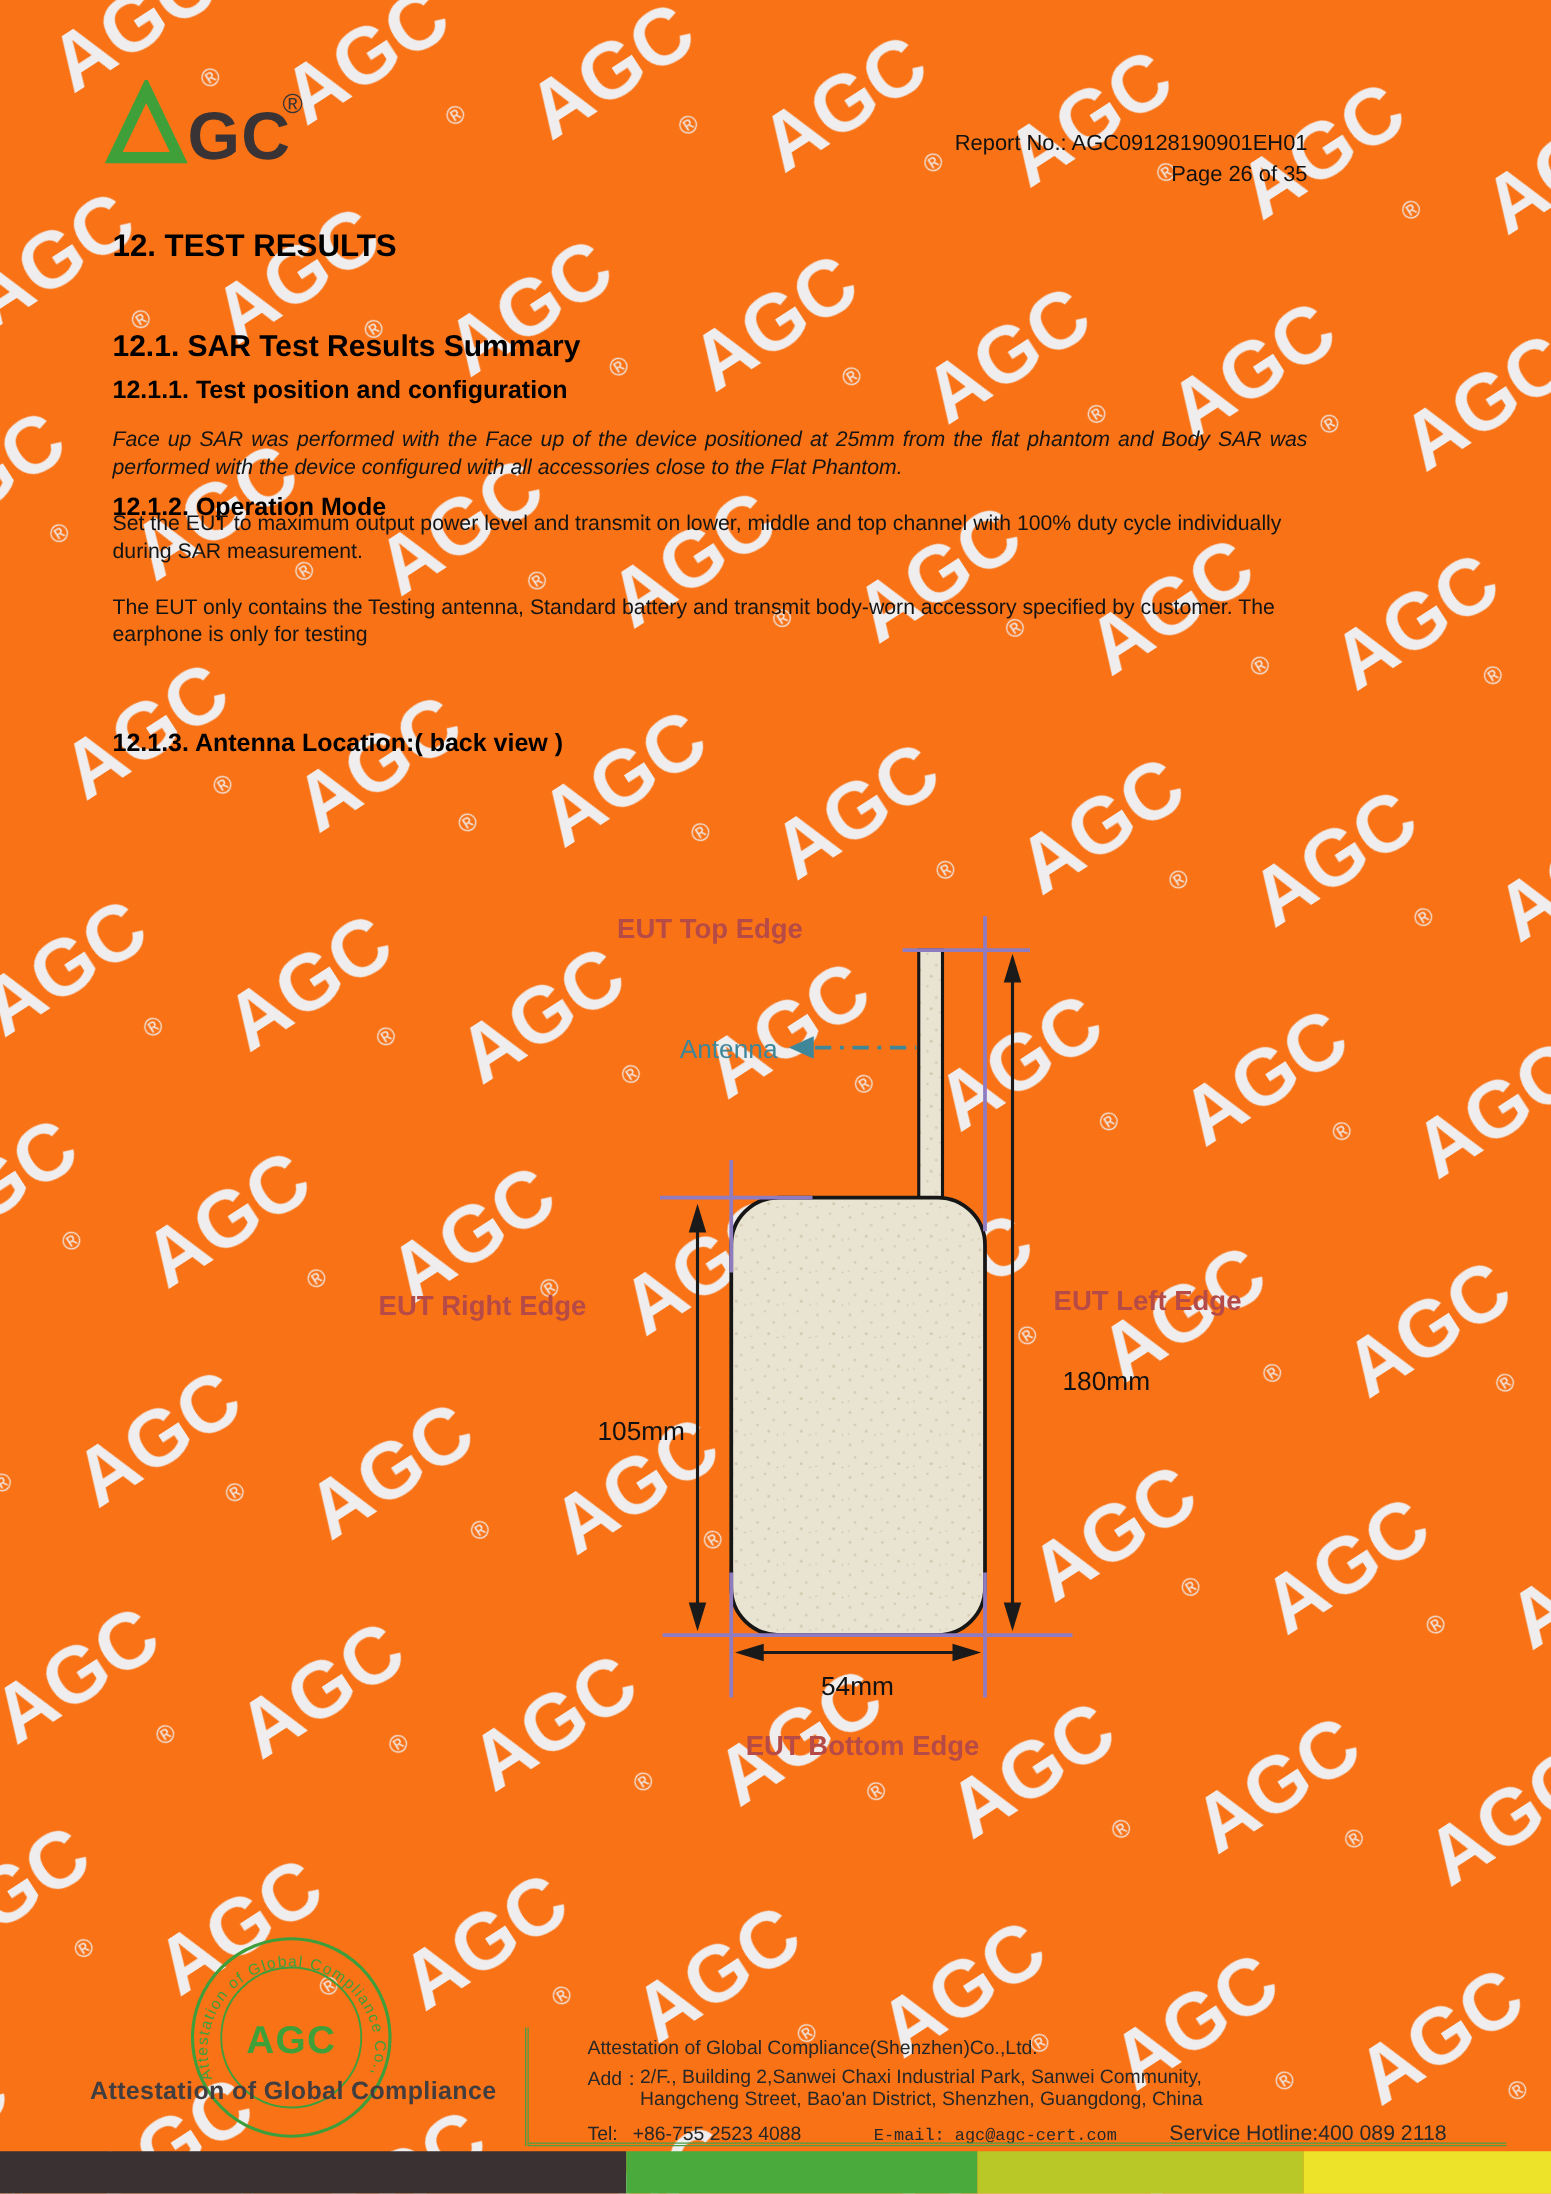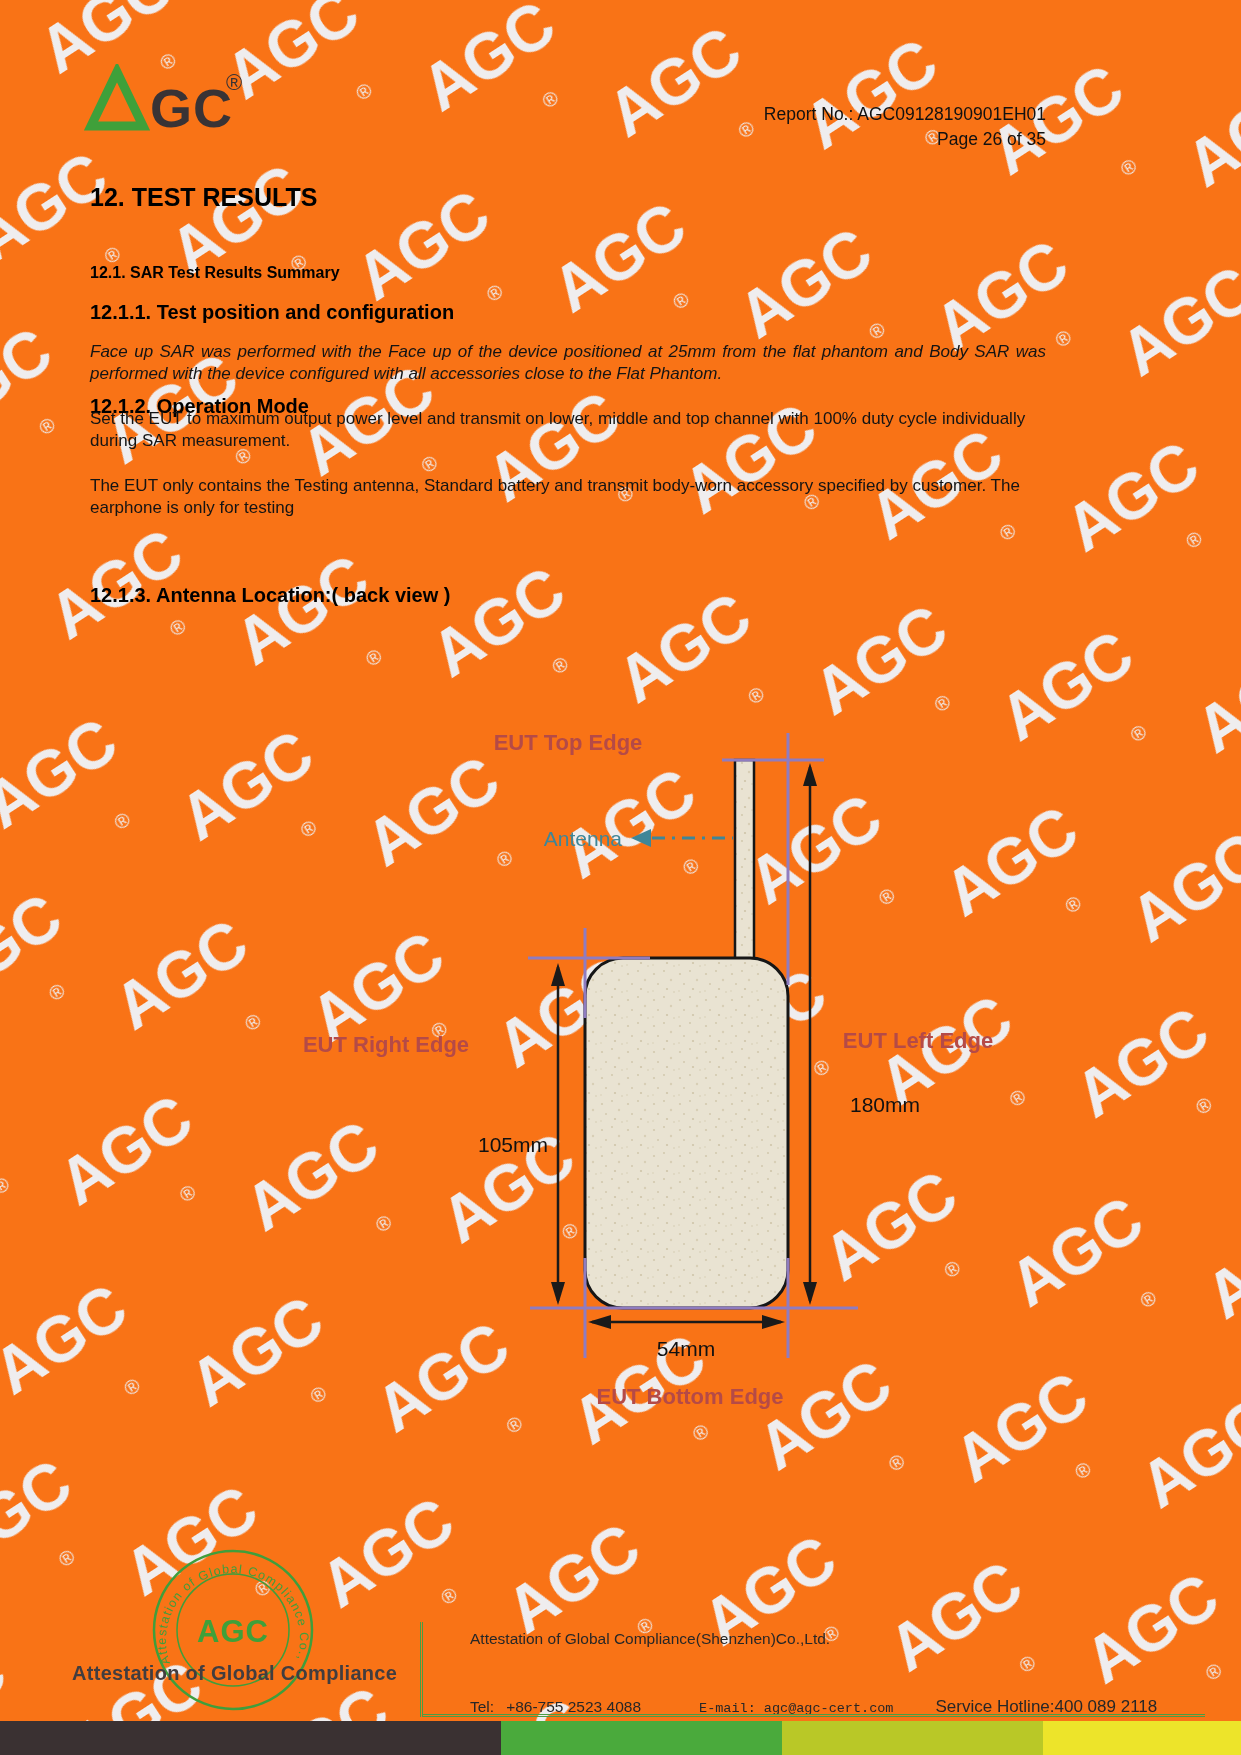--- a/index.html
+++ b/index.html
@@ -17,21 +17,21 @@
   .wm-reg{font-family:"Liberation Sans",sans-serif;font-size:20px;fill:#efedee;}
   .content{position:absolute;left:0;top:0;width:100%;height:100%;z-index:1;}
 
   
   .logo-svg{position:absolute;left:84px;top:64px;}
   .report-line{position:absolute;right:195px;top:104px;font-size:17.5px;color:#111;white-space:nowrap;}
   .page-line{position:absolute;right:195px;top:129px;font-size:17.5px;color:#111;}
 
   
   .h1{position:absolute;left:90px;top:183px;font-size:25px;font-weight:bold;color:#000;}
-  .h2{position:absolute;left:90px;font-size:16px;font-weight:bold;color:#000;}
+  .h2{position:absolute;left:90px;font-size:24px;font-weight:bold;color:#000;}
   .h3{position:absolute;left:90px;font-size:20px;font-weight:bold;color:#000;}
   .para{position:absolute;left:90px;width:956px;font-size:17px;line-height:22px;color:#141414;}
   .just{text-align:justify;}
 
   
   .diagram{position:absolute;left:0;top:630px;width:1241px;height:790px;}
   .dim-text{font-family:"Liberation Sans",sans-serif;font-size:21px;fill:#111;}
   .red-label{font-family:"Liberation Sans",sans-serif;font-size:22px;font-weight:bold;fill:#b54a47;}
   .teal-label{font-family:"Liberation Sans",sans-serif;font-size:21px;fill:#3e8698;}
 
@@ -158,20 +158,27 @@
         <textPath href="#ringpath">Attestation of Global Compliance Co., Ltd</textPath>
       </text>
       <text x="85" y="97" text-anchor="middle" class="stamp-agc">AGC</text>
     </svg>
 
     <div class="footer-tagline">Attestation of Global Compliance</div>
     <div class="v-divider"></div>
     <div class="h-divider"></div>
 
     <div class="f-company">Attestation of Global Compliance(Shenzhen)Co.,Ltd.</div>
+    <div class="f-addr">
+      <span class="lbl">Add：</span>
+      <span>
+        <span>2/F., Building 2,Sanwei Chaxi Industrial Park, Sanwei Community,</span><br>
+        <span>Hangcheng Street, Bao'an District, Shenzhen, Guangdong, China</span>
+      </span>
+    </div>
     <div class="f-tel">
       <span>Tel:</span><span class="tel-val">+86-755 2523 4088</span><span class="email">E-mail: agc@agc-cert.com</span><span class="hotline">Service Hotline:400 089 2118</span>
     </div>
 
     <div class="colorbar">
       <div class="cb-0"></div>
       <div class="cb-1"></div>
       <div class="cb-2"></div>
       <div class="cb-3"></div>
     </div>

